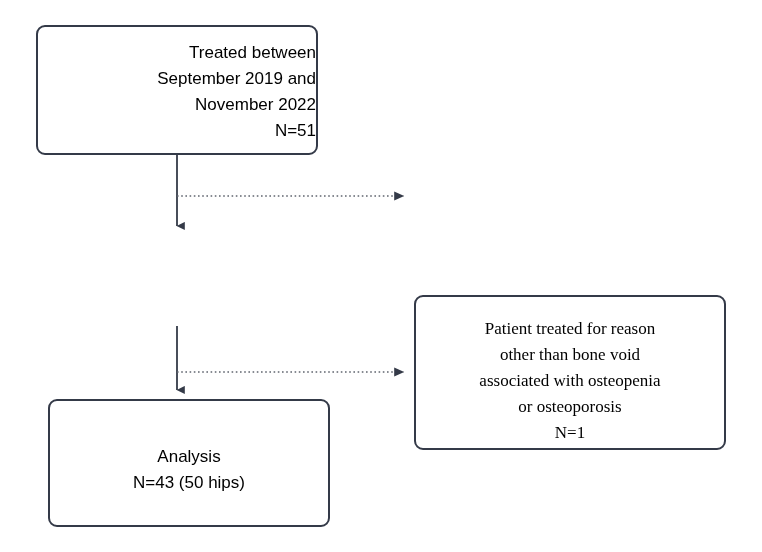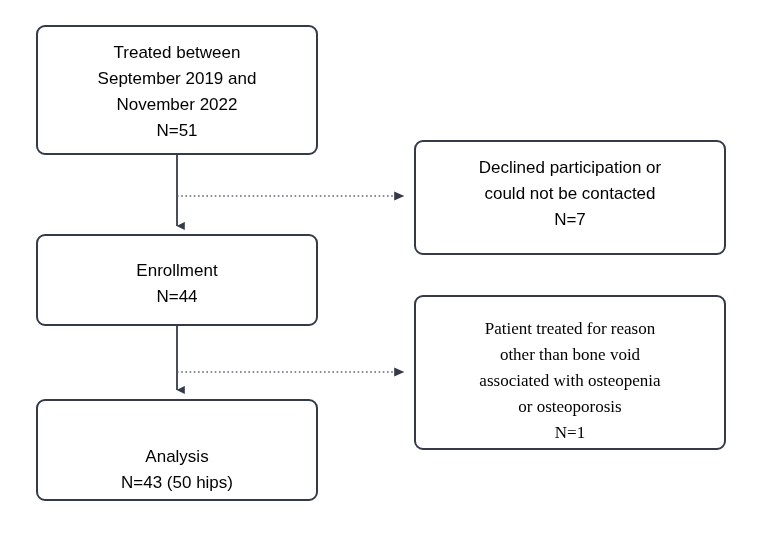--- a/index.html
+++ b/index.html
@@ -34,24 +34,24 @@
     right: 0;
     text-align: center;
     color: #000000;
     font-size: 17px;
     line-height: 26px;
     white-space: pre-line;
     font-family: "Liberation Sans", sans-serif;
   }
   
   #node-treated      { left: 36px;  top: 25px;  width: 282px; height: 130px; }
-  #node-treated .node-text   { top: 13px; }
+  #node-treated .node-text   { top: 13px; text-align: right; }
   #node-enrollment   { left: 36px;  top: 234px; width: 282px; height: 92px; }
   #node-enrollment .node-text { top: 22px; }
-  #node-analysis     { left: 36px;  top: 399px; width: 282px; height: 102px; }
+  #node-analysis     { left: 48px;  top: 399px; width: 282px; height: 128px; }
   #node-analysis .node-text  { top: 43px; }
   
   #node-declined     { left: 414px; top: 140px; width: 312px; height: 115px; }
   #node-declined .node-text  { top: 13px; }
   #node-otherreason  { left: 414px; top: 295px; width: 312px; height: 155px; }
   #node-otherreason .node-text { top: 19px; font-family: Liberation Serif, serif; }
 
   svg.edges {
     position: absolute;
     left: 0;
@@ -86,35 +86,26 @@
     <line x1="177" y1="372" x2="404" y2="372" stroke="#60656f" stroke-width="1.3" stroke-dasharray="1.6 2.6" marker-end="url(#arrowhead-right)"></line>
   </svg>
 
   <div class="node" id="node-treated">
     <div class="node-text">Treated between
 September 2019 and
 November 2022
 N=51</div>
   </div>
 
-  <div class="node" id="node-enrollment">
-    <div class="node-text">Enrollment
-N=44</div>
-  </div>
 
   <div class="node" id="node-analysis">
     <div class="node-text">Analysis
 N=43 (50 hips)</div>
   </div>
 
-  <div class="node" id="node-declined">
-    <div class="node-text">Declined participation or
-could not be contacted
-N=7</div>
-  </div>
 
   <div class="node" id="node-otherreason">
     <div class="node-text">Patient treated for reason
 other than bone void
 associated with osteopenia
 or osteoporosis
 N=1</div>
   </div>
 
 </div>

